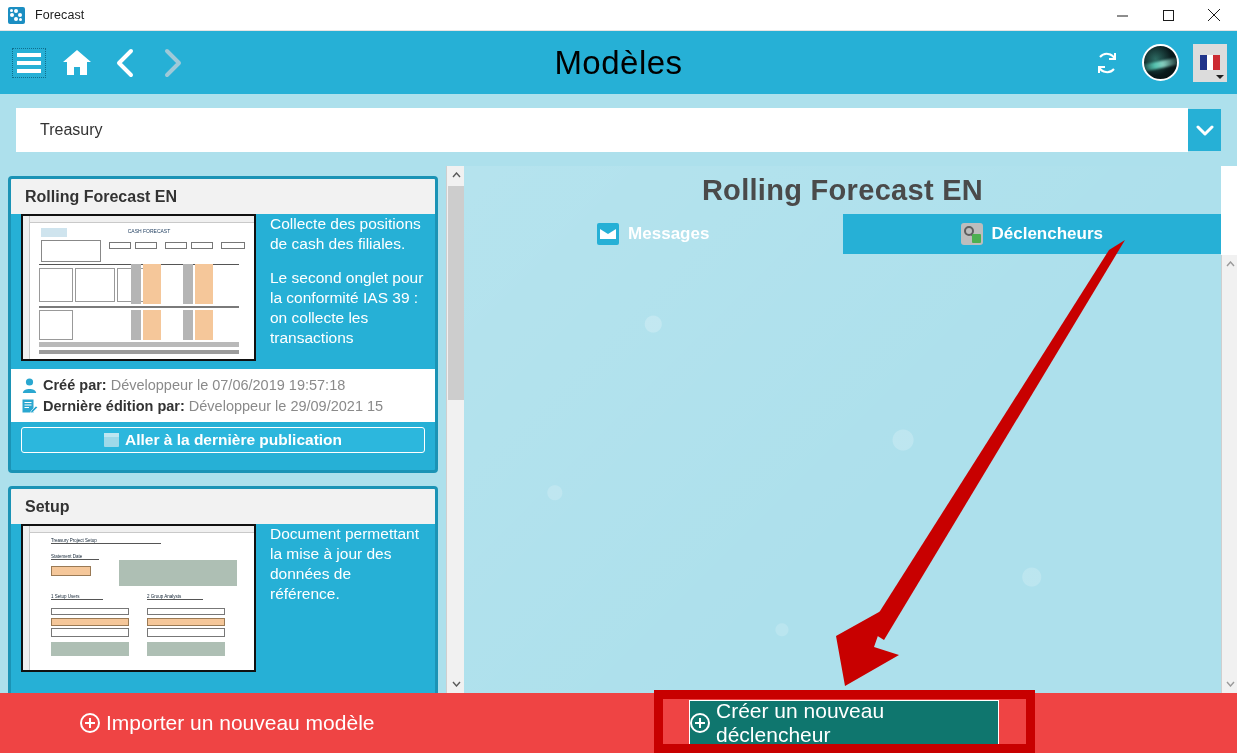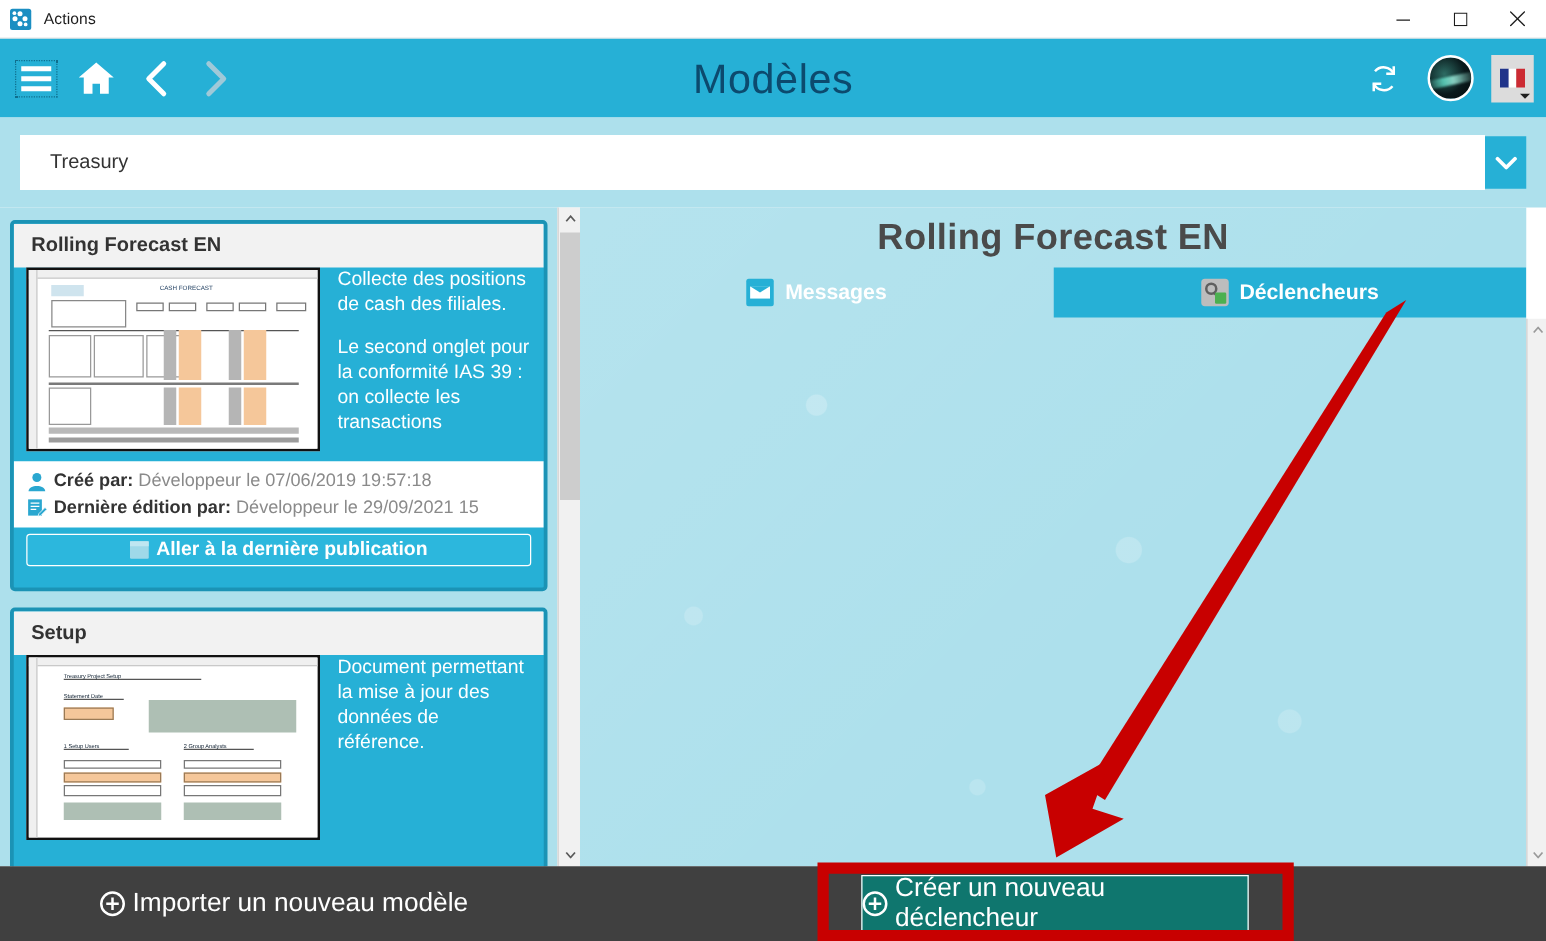--- a/index.html
+++ b/index.html
@@ -53,21 +53,21 @@
   }
   .hamburger {
     width: 34px; height: 30px; border: 1px dotted #0f6e8d;
     display: flex; flex-direction: column; justify-content: center;
     align-items: center; gap: 4px;
   }
   .hamburger span { display:block; width: 24px; height: 4px; background: #fff; }
   .app-title {
     position: absolute; left: 0; top: 0; width: 1237px; height: 63px;
     display: flex; align-items: center; justify-content: center;
-    color: #0c4a6e; font-size: 33px; font-weight: 300; letter-spacing: .5px;
+    color: #000000; font-size: 33px; font-weight: 300; letter-spacing: .5px;
   }
   .appbar-right {
     position: absolute; right: 10px; top: 0; height: 63px;
     display: flex; align-items: center; gap: 14px;
   }
   .avatar {
     width: 37px; height: 37px; border-radius: 50%;
     border: 2px solid #ffffff; overflow: hidden;
     background: radial-gradient(circle at 35% 40%, #2d6b63 0%, #0a1a1c 55%, #03080a 100%);
     position: relative;
@@ -249,21 +249,21 @@
   
   .rscroll {
     position: absolute; left: 1221px; top: 255px; width: 16px; height: 438px;
     background: #f1f1f1; border-left: 1px solid #cfcfcf;
   }
   .rscroll .sb-arrow { width: 16px; }
 
   
   .bottombar {
     position: absolute; left: 0; top: 693px; width: 1237px; height: 60px;
-    background: #404040; display: flex; align-items: center;
+    background: #ef4444; display: flex; align-items: center;
   }
   .bottom-btn {
     display: flex; align-items: center; gap: 2px; color: #ffffff;
     font-size: 21px; font-weight: 300;
   }
   .btn-import { position: absolute; left: 80px; }
   .btn-create {
     position: absolute; left: 689px; top: 700px; height: 45px;
     width: 310px; background: #0f766e; border: 1px solid #ffffff;
     justify-content: center;
@@ -295,21 +295,21 @@
 
   <div class="titlebar">
     <div class="tb-logo">
       <i></i>
         <i></i>
         <i></i>
         <i></i>
         <i></i>
         <i></i>
     </div>
-    <div class="tb-title">Actions</div>
+    <div class="tb-title">Forecast</div>
     <div class="tb-controls">
       <div class="tb-btn">
         <svg width="11" height="11" viewBox="0 0 11 11">
             <line x1="0" y1="6" x2="11" y2="6" stroke="#1c1c1c" stroke-width="1"></line>
           </svg>
       </div>
       <div class="tb-btn">
         <svg width="11" height="11" viewBox="0 0 11 11">
             <rect x="0.5" y="0.5" width="10" height="10" fill="none" stroke="#1c1c1c" stroke-width="1"></rect>
           </svg>

